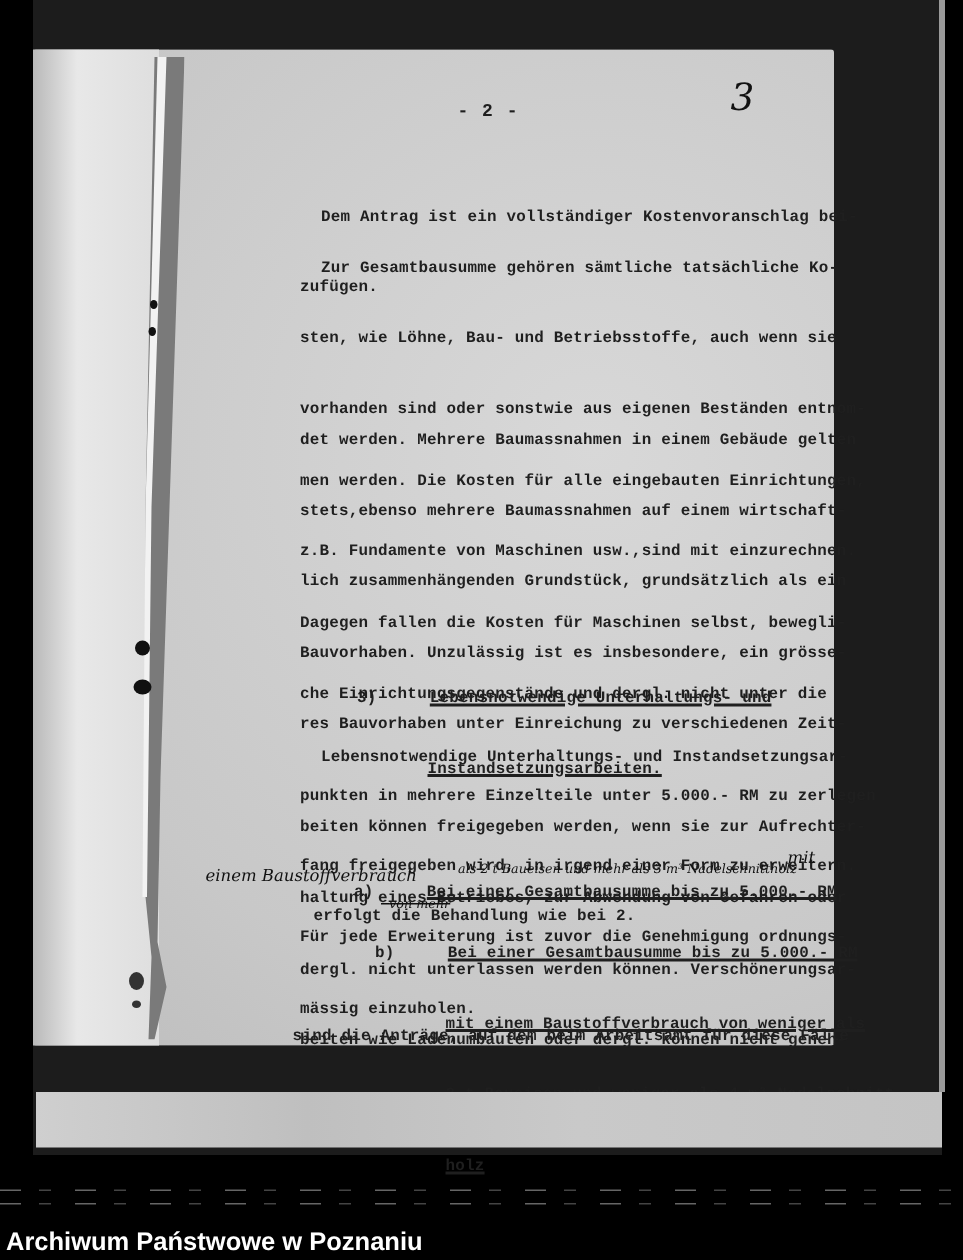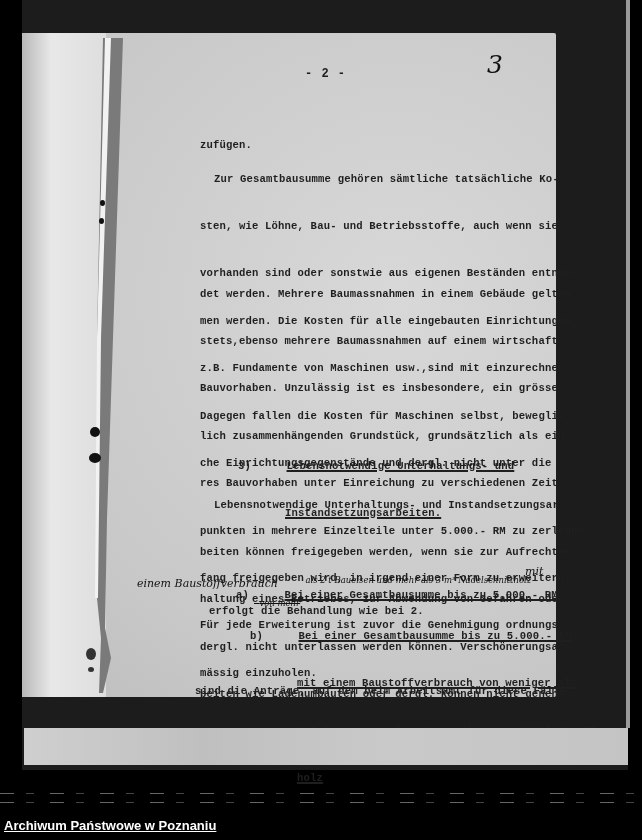--- a/index.html
+++ b/index.html
@@ -11,21 +11,21 @@
   .flap { position:absolute; left:22px; top:33px; width:84px; height:664px; background:linear-gradient(90deg,#b9b9b9 0%,#e8e8e8 35%,#dedede 100%); }
   .binding { position:absolute; left:93px; top:38px; width:30px; height:655px; }
   .binding svg { width:100%; height:100%; }
   .page-num { position:absolute; left:305px; top:67px; font-size:12px; font-weight:bold; color:#1e1e1e; letter-spacing:1px; }
   .folio { position:absolute; left:487px; top:50px; font-family:"DejaVu Serif", serif; font-size:25px; color:#111; font-style:italic; }
   .text { position:absolute; color:#1f1f1f; font-size:10.6px; font-weight:bold; letter-spacing:0.15px; white-space:pre; line-height:15.8px; }
   .u { text-decoration:underline; text-decoration-thickness:1.5px;padding-left:29px; }
   .hand { position:absolute; font-family:"DejaVu Serif", serif; font-style:italic; font-size:11px; color:#111; white-space:pre; }
   .strip { position:absolute; left:24px; top:728px; width:604px; height:37px; background:linear-gradient(90deg,#cfcfcf 0%,#bfbfbf 30%,#c9c9c9 60%,#c4c4c4 100%); }
   .scanline { position:absolute; left:0; width:642px; height:1px; background:repeating-linear-gradient(90deg,#666 0 14px,transparent 14px 26px,#444 26px 34px,transparent 34px 50px); }
-  .footer { position:absolute; left:4px; top:818px; color:#fff; font-family:"Liberation Sans", sans-serif; font-weight:bold; font-size:13px;text-decoration:underline; }
+  .footer { position:absolute; left:4px; top:818px; color:#fff; font-family:"Liberation Sans", sans-serif; font-weight:bold; font-size:17px; }
   .dot { position:absolute; border-radius:50%; background:#111; }
 </style>
 </head>
 <body>
 
 <div class="scan-surround"></div>
 <div class="scan-edge"></div>
 
 <div class="page"></div>
 <div class="flap"></div>
@@ -40,38 +40,39 @@
 <div class="dot" style="left:99px;top:218px;width:5px;height:6px;"></div>
 <div class="dot" style="left:90px;top:427px;width:10px;height:10px;"></div>
 <div class="dot" style="left:89px;top:453px;width:12px;height:10px;"></div>
 <div class="dot" style="left:86px;top:648px;width:10px;height:12px;background:#333;"></div>
 <div class="dot" style="left:88px;top:667px;width:6px;height:5px;background:#333;"></div>
 
 <div class="page-num">- 2 -</div>
 <div class="folio">3</div>
 
 <div class="text" style="left:214px;top:106px;">
+  <div style="padding-left:0">Dem Antrag ist ein vollständiger Kostenvoranschlag bei-</div>
   <div style="margin-left:-14px">zufügen.</div>
 </div>
 
 <div class="text" style="left:200px;top:140px;">
   <div style="padding-left:14px">Zur Gesamtbausumme gehören sämtliche tatsächliche Ko-</div>
   <div>sten, wie Löhne, Bau- und Betriebsstoffe, auch wenn sie</div>
   <div>vorhanden sind oder sonstwie aus eigenen Beständen entnom-</div>
   <div>men werden. Die Kosten für alle eingebauten Einrichtungen,</div>
   <div>z.B. Fundamente von Maschinen usw.,sind mit einzurechnen.</div>
   <div>Dagegen fallen die Kosten für Maschinen selbst, bewegli-</div>
   <div>che Einrichtungsgegenstände und dergl. nicht unter die</div>
 </div>
 
 <div class="text" style="left:200px;top:255px;">
   <div>det werden. Mehrere Baumassnahmen in einem Gebäude gelten</div>
   <div>stets,ebenso mehrere Baumassnahmen auf einem wirtschaft-</div>
+  <div>lich zusammenhängenden Grundstück, grundsätzlich als ein</div>
   <div>Bauvorhaben. Unzulässig ist es insbesondere, ein grösse-</div>
-  <div>lich zusammenhängenden Grundstück, grundsätzlich als ein</div>
   <div>res Bauvorhaben unter Einreichung zu verschiedenen Zeit-</div>
   <div>punkten in mehrere Einzelteile unter 5.000.- RM zu zerlegen</div>
   <div>fang freigegeben wird, in irgend einer Form zu erweitern.</div>
   <div>Für jede Erweiterung ist zuvor die Genehmigung ordnungs-</div>
   <div>mässig einzuholen.</div>
 </div>
 
 <div class="text" style="left:238px;top:427px;">
   <div><span>3)</span> <span class="u">Lebensnotwendige Unterhaltungs- und</span></div>
   <div style="padding-left:18px"><span class="u">Instandsetzungsarbeiten.</span></div>

